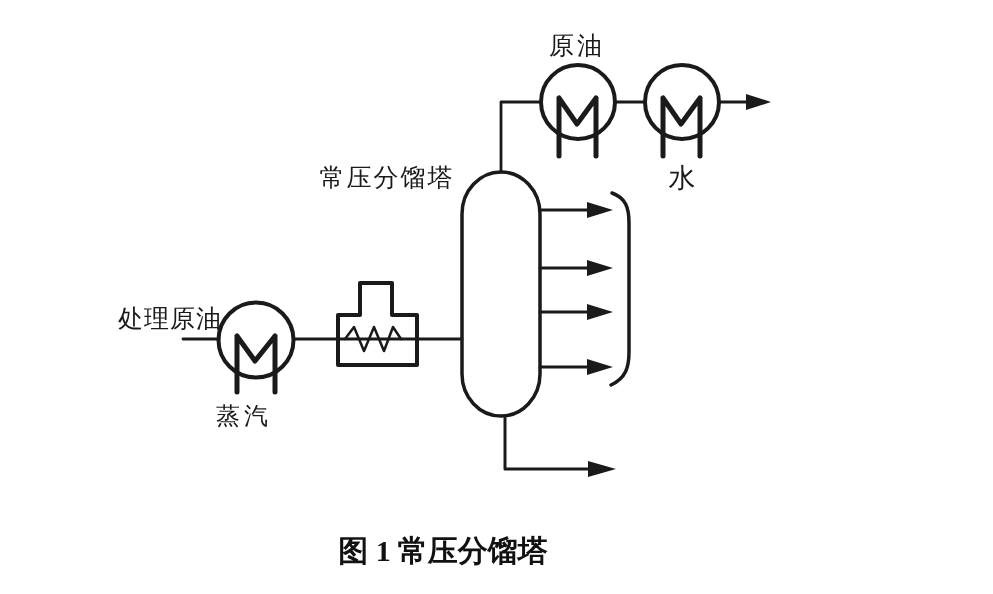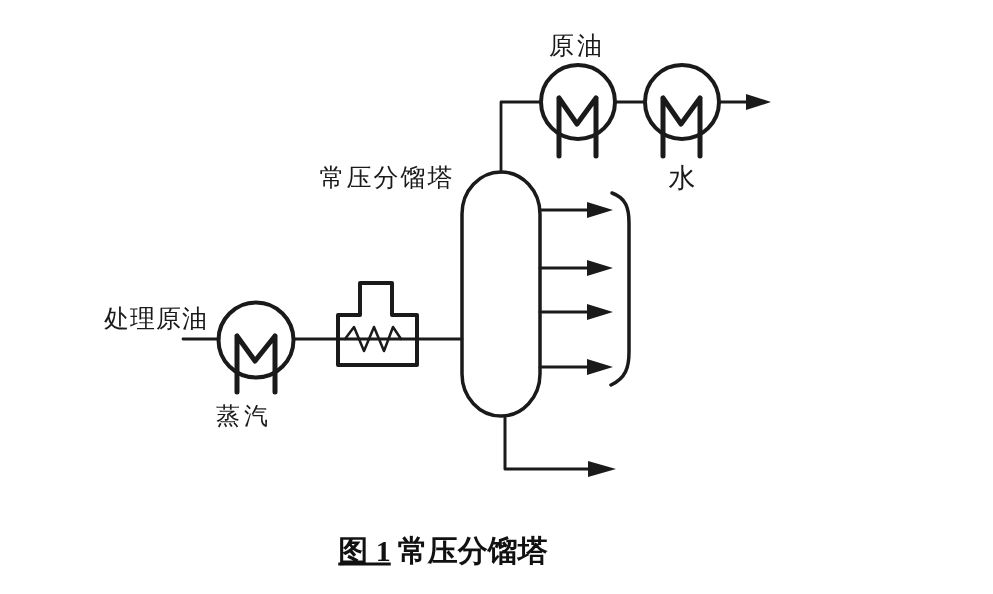--- a/index.html
+++ b/index.html
@@ -24,35 +24,35 @@
   .lbl {
     position: absolute;
     transform: translate(-50%, -50%);
     white-space: nowrap;
     color: #1a1a1a;
     line-height: 1;
   }
   .lbl-crude-top   { left: 577px; top: 45px;  font-size: 25px; letter-spacing: 3px; }
   .lbl-water       { left: 682px; top: 178px; font-size: 27px; }
   .lbl-column      { left: 387px; top: 177px; font-size: 25px; letter-spacing: 2px; }
-  .lbl-feed        { left: 156px; top: 318px; font-size: 25px; letter-spacing: 1px; }
+  .lbl-feed        { left: 170px; top: 318px; font-size: 25px; letter-spacing: 1px; }
   .lbl-steam       { left: 244px; top: 416px; font-size: 24px; letter-spacing: 4px; }
   .lbl-light       { left: 703px; top: 291px; font-size: 26px; letter-spacing: 2px; }
   .lbl-heavy       { left: 679px; top: 469px; font-size: 25px; letter-spacing: 2px; }
   .caption {
     position: absolute;
     left: 443px;
     top: 551px;
     transform: translate(-50%, -50%);
     font-size: 30px;
     font-weight: bold;
     white-space: nowrap;
     color: #111111;
   }
-  .caption .cap-num { margin-right: 7px; text-decoration: underline; }
+  .caption .cap-num { margin-right: 7px; }
 </style>
 </head>
 <body>
 
 <div class="page">
 
   <svg class="diagram-svg" width="993" height="594" viewBox="0 0 993 594" fill="none" stroke="#1a1a1a" stroke-linecap="round" stroke-linejoin="round">
 
     <rect x="462" y="172" width="78" height="244" rx="39" ry="42" stroke-width="3.5"></rect>
 

